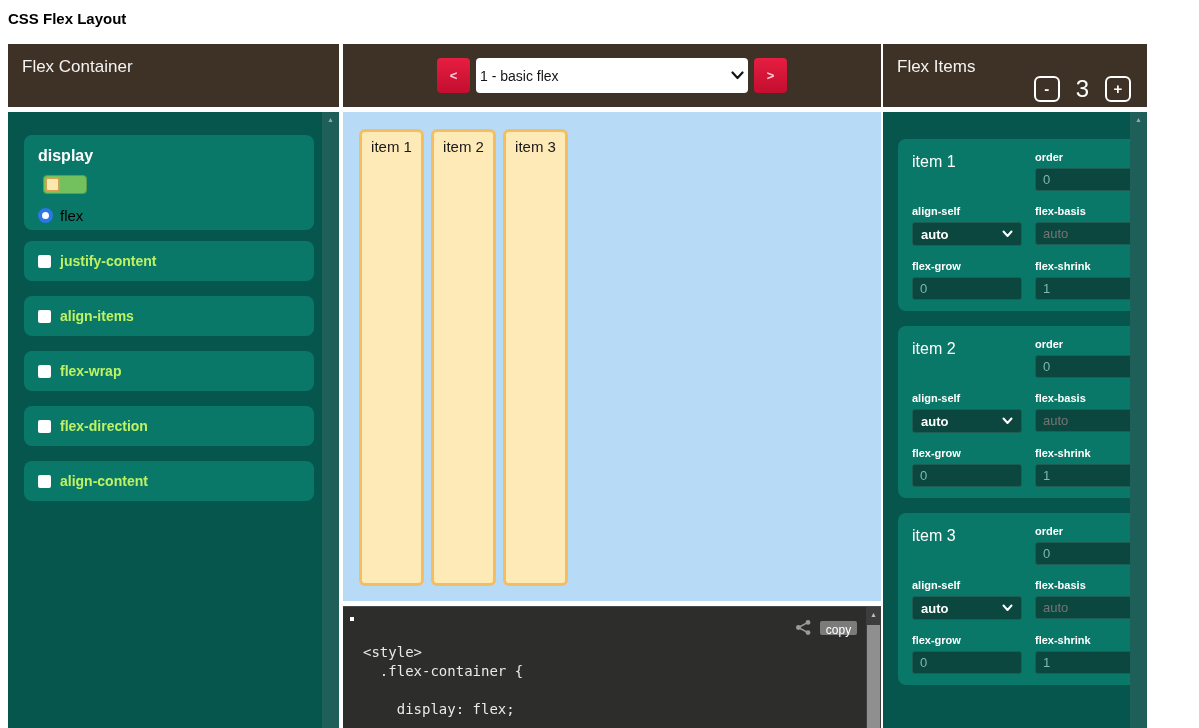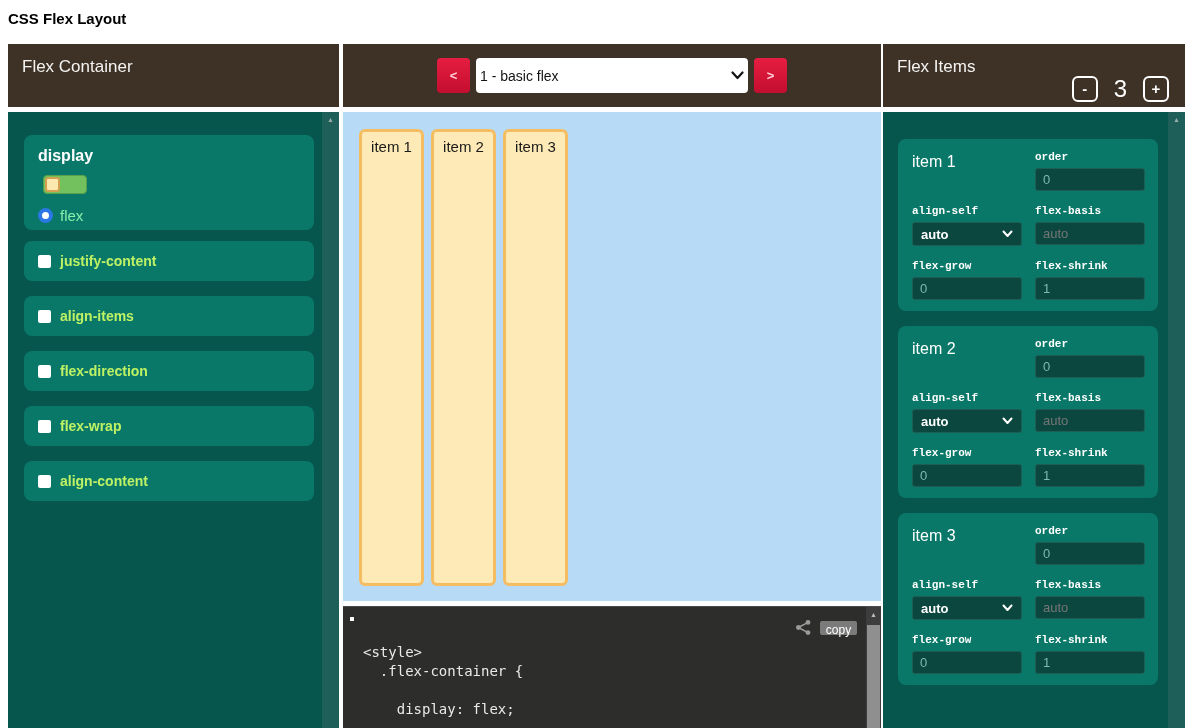--- a/index.html
+++ b/index.html
@@ -10,21 +10,21 @@
     font-family: "Liberation Sans", sans-serif;
     overflow: hidden;
   }
   .page-title {
     position: absolute; left: 8px; top: 10px;
     font-size: 15px; font-weight: bold; color: #000;
   }
   .panel { position: absolute; top: 44px; height: 684px; }
   .panel-left  { left: 8px;   width: 331px; }
   .panel-mid   { left: 343px; width: 538px; }
-  .panel-right { left: 883px; width: 302px; }
+  .panel-right { left: 883px; width: 264px; }
 
   .panel-header {
     position: relative; height: 63px; background: #3e3226;
     color: #f4f3f1; font-size: 17px;
   }
   .panel-header .panel-title { position: absolute; left: 14px; top: 13px; }
 
   .panel-body {
     position: relative; margin-top: 5px; height: 616px;
     background: #07564e; overflow: hidden;
@@ -51,21 +51,21 @@
   }
   .toggle-knob {
     position: absolute; left: 1px; top: 1px; width: 15px; height: 15px;
     background: #fbe8af; border: 2px solid #d2a04e; border-radius: 3px;
   }
   .radio-row { margin-top: 13px; display: flex; align-items: center; gap: 7px; }
   .radio {
     width: 15px; height: 15px; border-radius: 50%;
     background: #fff; border: 4px solid #2b77e6;
   }
-  .radio-label { color: #86efac; font-size: 15px; }
+  .radio-label { color: #000000; font-size: 15px; }
 
   .option-card {
     height: 40px; margin-bottom: 15px;
     display: flex; align-items: center; gap: 9px; padding: 0 14px; cursor: pointer;
   }
   .checkbox { width: 13px; height: 13px; background: #fff; border-radius: 2px; flex: 0 0 auto; }
   .option-label { color: #bef264; font-size: 14px; font-weight: bold; }
 
   
   .panel-mid .panel-header {
@@ -137,21 +137,21 @@
   }
   .count-num { font-size: 24px; color: #fff; }
 
   .item-card {
     width: 260px; height: 172px; padding: 12px 14px; margin-bottom: 15px;
     background: #0a7868; border-radius: 8px;
     display: grid; grid-template-columns: 110px 110px; column-gap: 13px; row-gap: 14px;
     align-content: start;
   }
   .item-card-title { font-size: 16px; color: #fff; padding-top: 2px; }
-  .fld-label { display: block; font-size: 11px; font-weight: bold; color: #fff; margin-bottom: 5px; font-family: Liberation Mono, monospace; }
+  .fld-label { display: block; font-size: 11px; font-weight: bold; color: #fff; margin-bottom: 5px; }
   .tbox {
     width: 110px; height: 23px; background: #0c473f; border: 1px solid #1c5d54;
     border-radius: 3px; color: #7cb9af; font-size: 13px; padding: 0 7px;
     font-family: "Liberation Sans", sans-serif;
   }
   .tbox.dim { color: #54958b; }
   .sel {
     width: 110px; height: 24px; background: #0c473f; border: 1px solid #1c5d54;
     border-radius: 3px; color: #fff; font-size: 13px; font-weight: bold;
     display: flex; align-items: center; justify-content: space-between;
@@ -185,26 +185,26 @@
         <span class="option-label">justify-content</span>
       </div>
 
       <div class="card option-card">
         <div class="checkbox"></div>
         <span class="option-label">align-items</span>
       </div>
 
       <div class="card option-card">
         <div class="checkbox"></div>
+        <span class="option-label">flex-wrap</span>
+      </div>
+
+      <div class="card option-card">
+        <div class="checkbox"></div>
         <span class="option-label">flex-direction</span>
-      </div>
-
-      <div class="card option-card">
-        <div class="checkbox"></div>
-        <span class="option-label">flex-wrap</span>
       </div>
 
       <div class="card option-card">
         <div class="checkbox"></div>
         <span class="option-label">align-content</span>
       </div>
 
     <div class="scroll-track">
       <span class="scroll-arrow">▲</span>
     </div>

